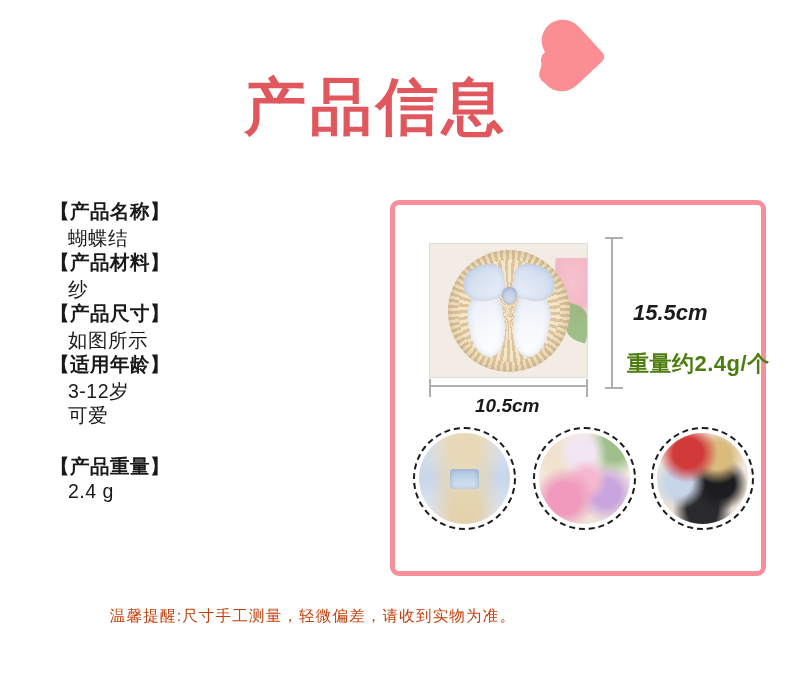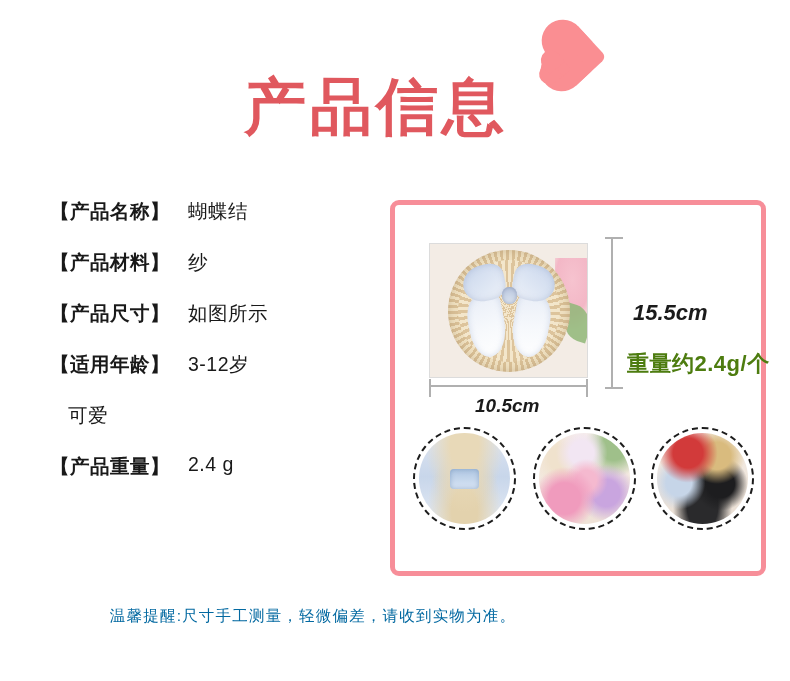--- a/index.html
+++ b/index.html
@@ -99,20 +99,21 @@
     top: 198px;
     width: 320px;
   }
   .spec-row {
     height: 51px;
     display: flex;
     align-items: flex-start;
     font-size: 19.5px;
     color: #191919;
     white-space: nowrap;
+    flex-direction: column;
   }
   .spec-label {
     font-weight: bold;
     letter-spacing: 0.5px;
   }
   .spec-value {
     margin-left: 18px;
     font-weight: normal;
     letter-spacing: 0.5px;
   }
@@ -366,21 +367,21 @@
   }
 
   
   #footer-note {
     position: absolute;
     left: 0;
     top: 606px;
     width: 626px;
     text-align: center;
     font-size: 15.5px;
-    color: #0369a1;
+    color: #c2410c;
     letter-spacing: 1.2px;
   }
 </style>
 </head>
 <body>
 
 <div id="title-area">
   <div id="page-title">产品信息</div>
   <div class="heart" id="heart-big"></div>
   <div class="heart" id="heart-small"></div>

